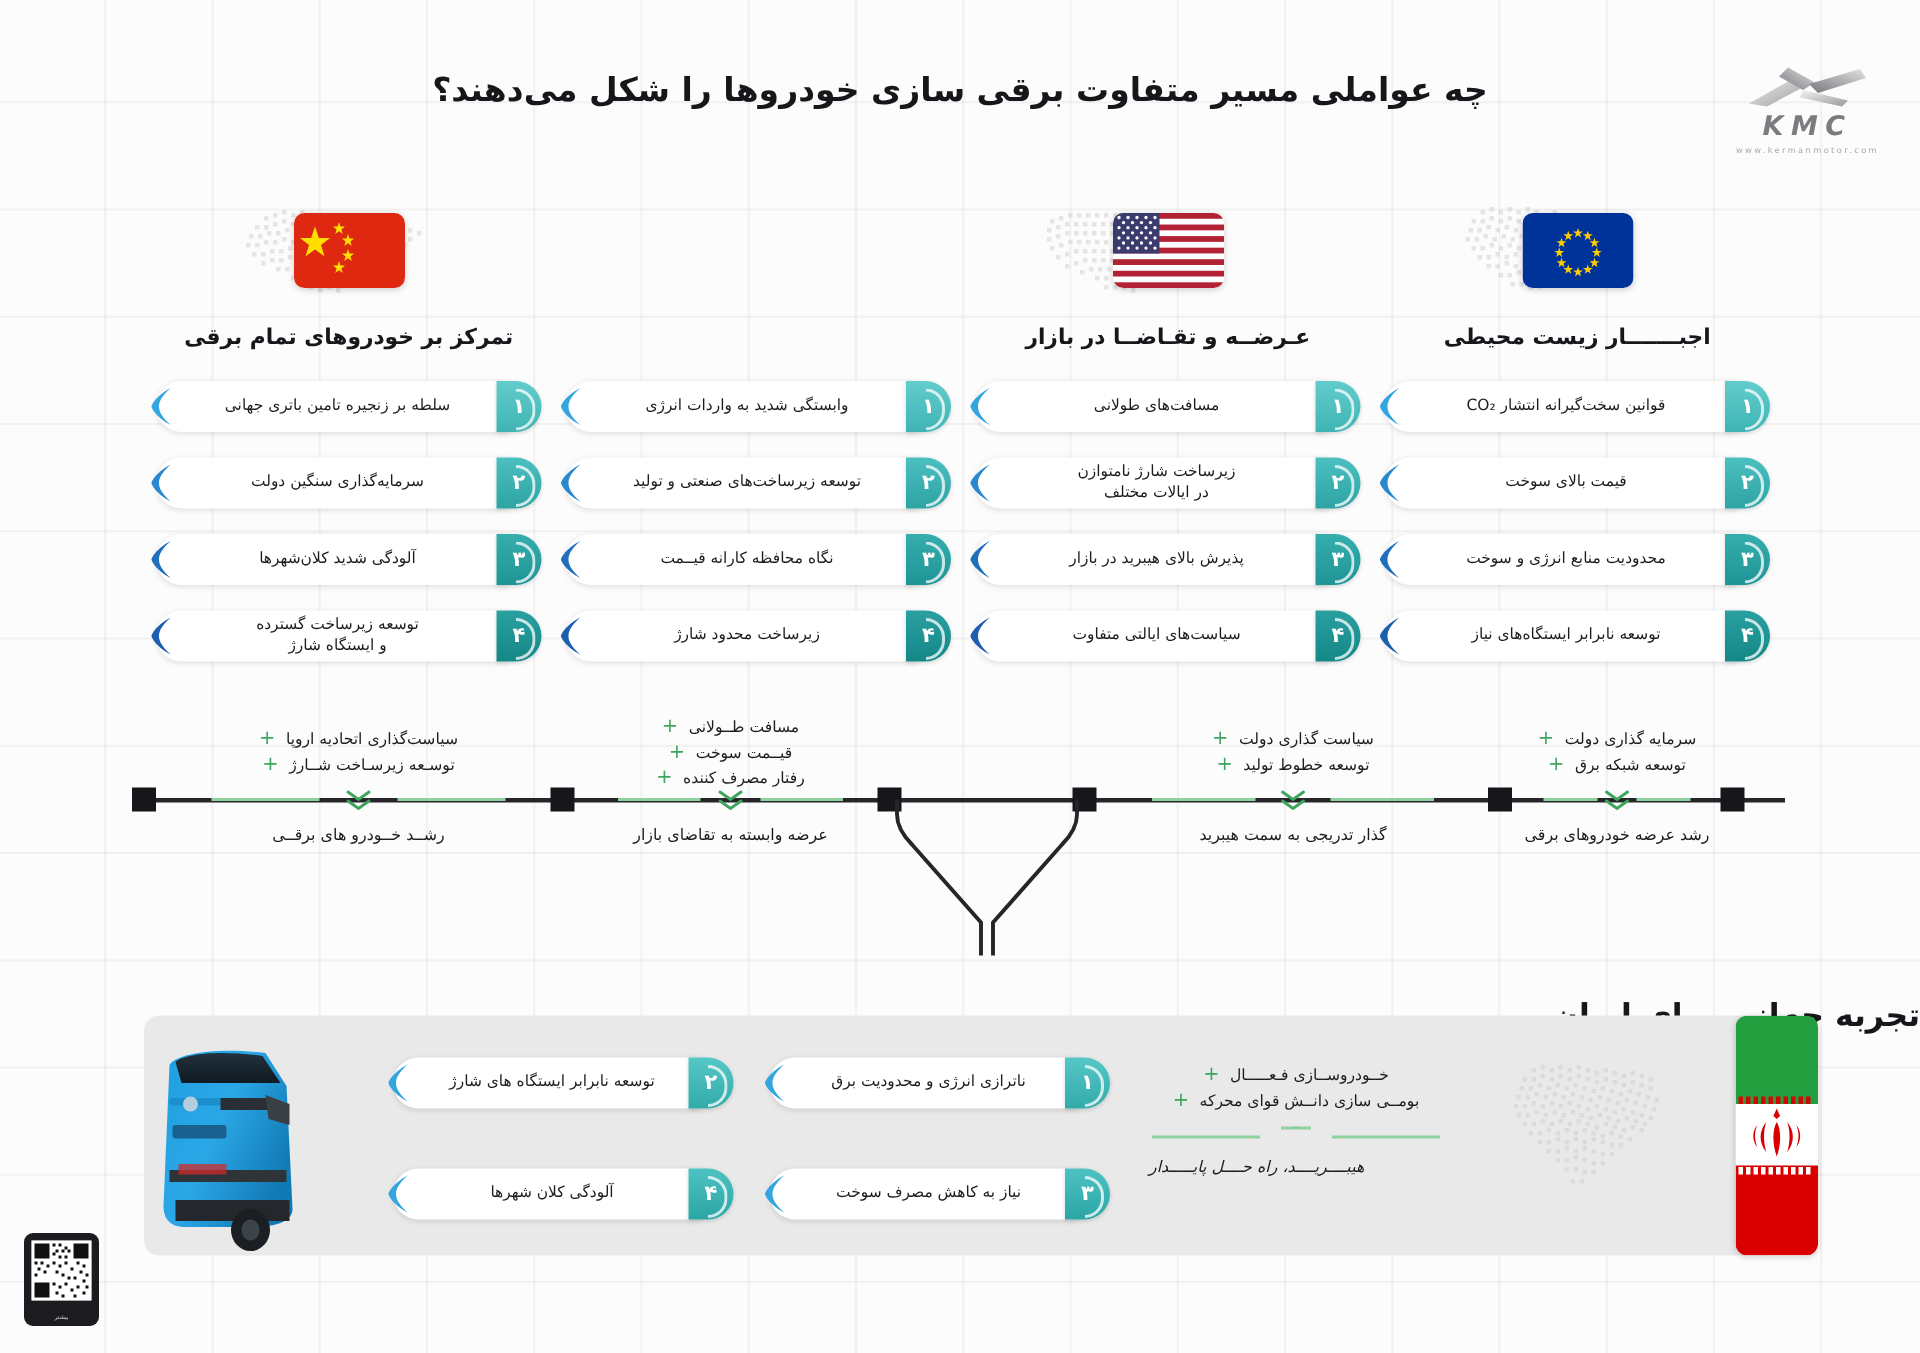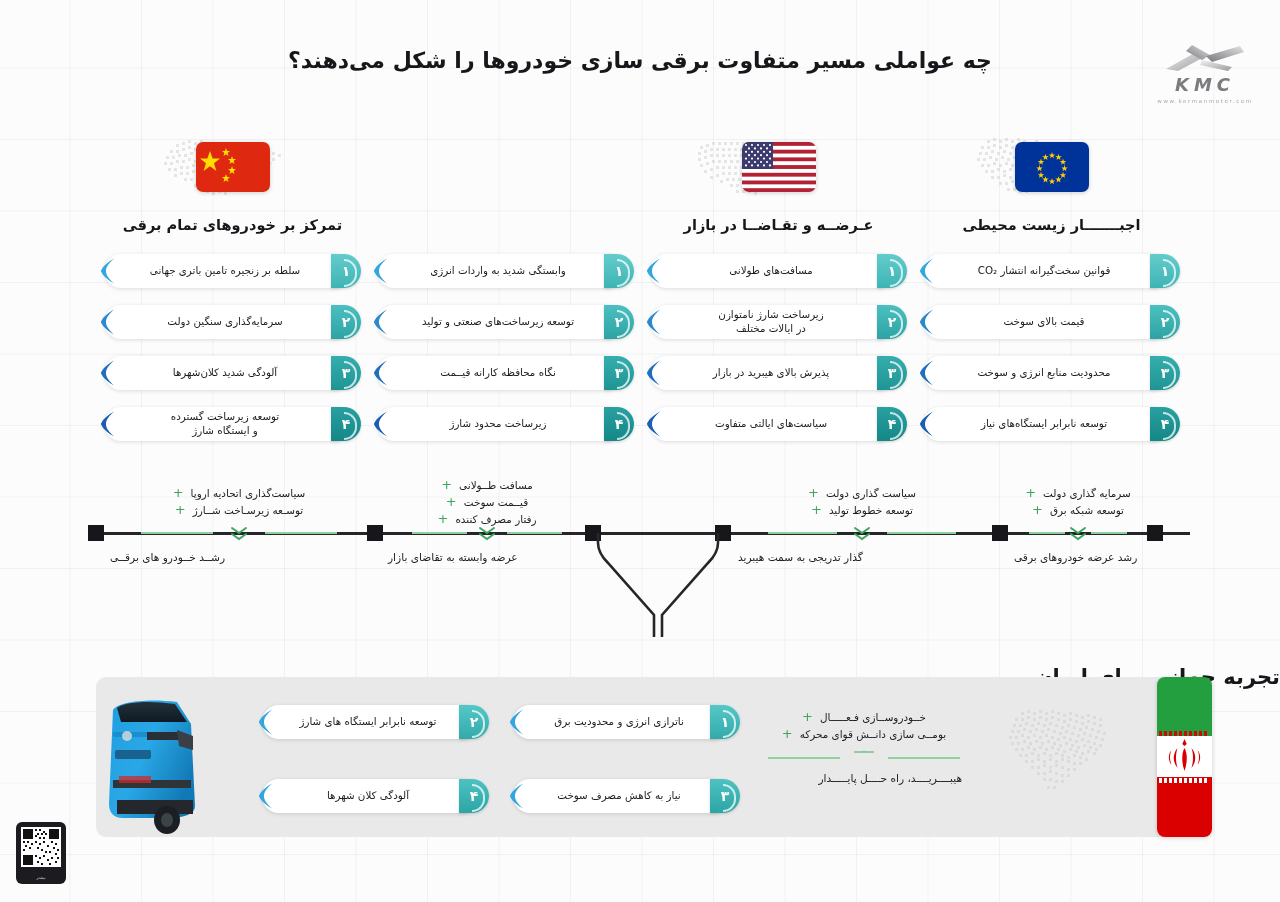--- a/index.html
+++ b/index.html
@@ -165,21 +165,21 @@
     display: flex; flex-direction: column; align-items: center;
   }
   .tl-plus-row {
     display: flex; flex-direction: row-reverse; align-items: center;
     gap: 7px; margin-bottom: 4px;
   }
   .tl-plus-sign { color: #3fa45e; font-size: 13px; line-height: 1; font-weight: normal; }
   .tl-plus-text { font-size: 10.4px; color: #1c1b20; direction: rtl; white-space: nowrap; }
   .tl-result {
     position: absolute; left: 0; right: 0; top: 96px;
-    text-align: left; font-size: 10.6px; color: #1c1b20; direction: rtl;
+    text-align: center; font-size: 10.6px; color: #1c1b20; direction: rtl;
   }
   .branch { position: absolute; top: 455px; left: 0; width: 1280px; height: 185px; }
 
   
   .iran-title {
     position: absolute; top: 628px; left: 0; right: 0;
     text-align: right; font-size: 21px; font-weight: bold; color: #17161a;
     direction: rtl;
     margin-top: 37px;
   }
@@ -223,21 +223,21 @@
   }
   .iran-summary .sep {
     position: relative; height: 14px; margin: 4px 0 8px;
   }
   .iran-summary .sep span {
     position: absolute; top: 7px; height: 2px; background: #8fd19e;
   }
   .iran-summary .sep span.l { left: 2px; width: 72px; }
   .iran-summary .sep span.r { right: 2px; width: 72px; }
   .iran-summary .sep .tl-chev { top: 1px; }
-  .iran-summary .tl-result { position: static; text-align: right; }
+  .iran-summary .tl-result { position: static; text-align: left; font-style: italic; }
 
   .qr {
     position: absolute; top: 822px; left: 16px;
     width: 50px; height: 62px;
     background: #1c1c20; border-radius: 6px;
     padding: 5px;
   }
   .qr-grid {
     width: 40px; height: 40px;
     background: #fff;

